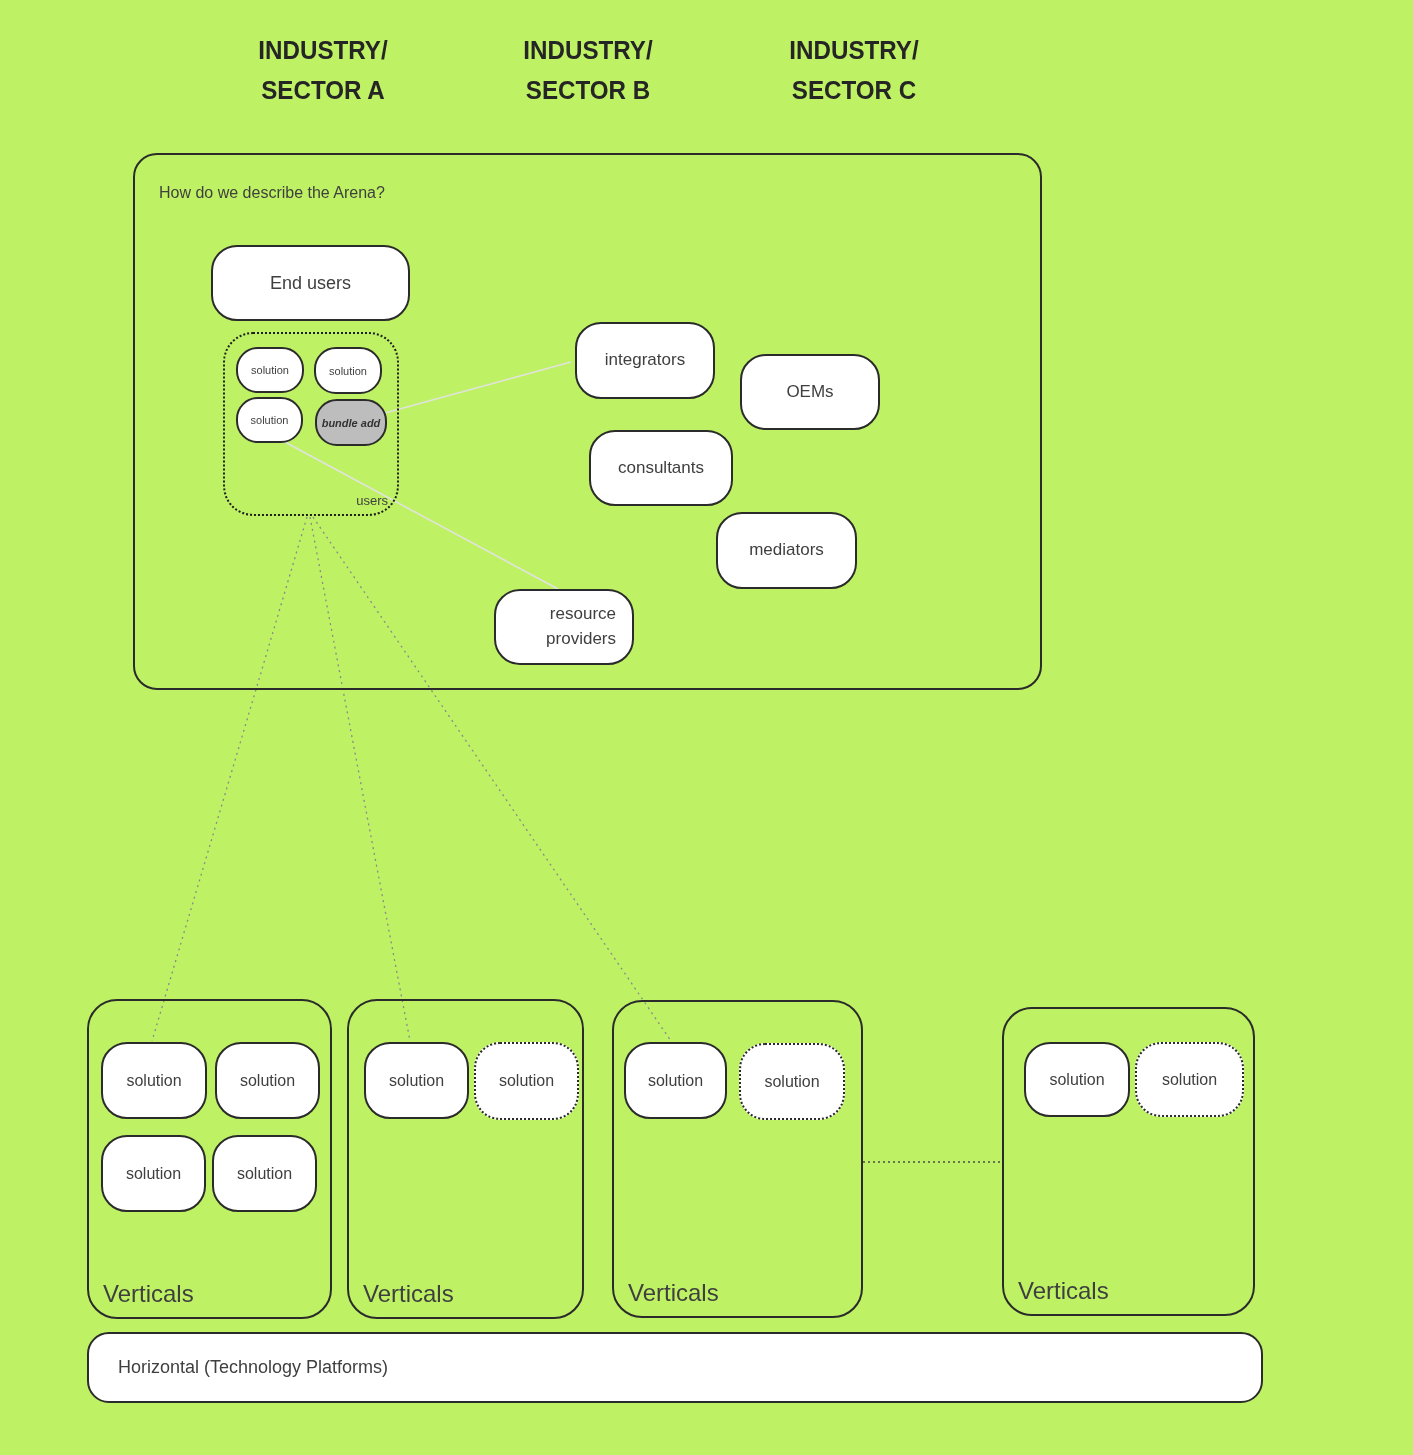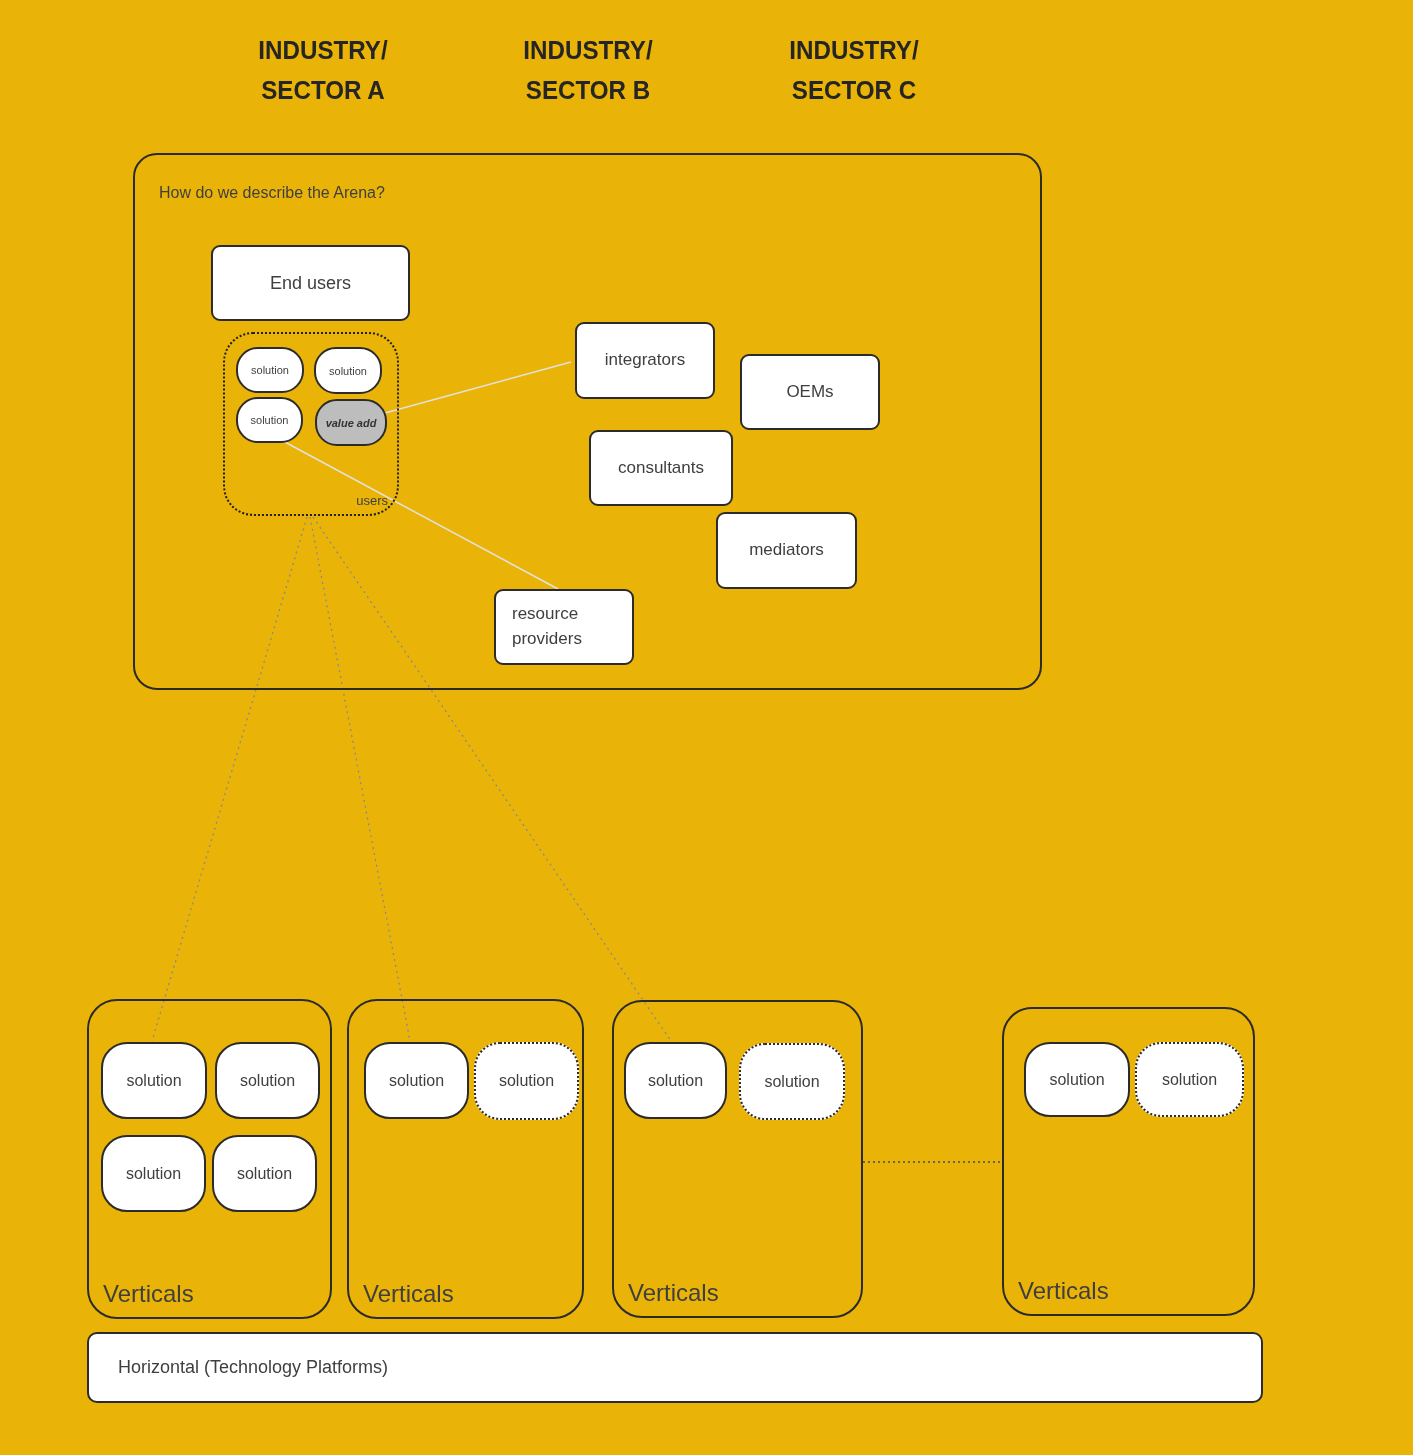--- a/index.html
+++ b/index.html
@@ -1,33 +1,33 @@
 <!DOCTYPE html>
 <html><head>
 <meta charset="utf-8">
 <style>
   html,body{margin:0;padding:0;background:#ffffff;}
   .canvas{
-    position:relative;width:1413px;height:1455px;background:#eab308;overflow:hidden;
+    position:relative;width:1413px;height:1455px;background:#bef264;overflow:hidden;
     font-family:"Liberation Sans","DejaVu Sans",sans-serif;color:#3f3f3f;
   }
   .lines-svg{position:absolute;left:0;top:0;width:1413px;height:1455px;z-index:0;}
   .abs{position:absolute;box-sizing:border-box;z-index:1;}
 
   .sector-header{
     width:240px;text-align:center;font-size:26px;font-weight:700;color:#252525;
     line-height:40px;letter-spacing:0px;transform:scaleX(0.93);transform-origin:center top;
   }
   .arena{
     border:2px solid #2b2b2b;border-radius:24px;background:transparent;
   }
   .arena-question{font-size:16px;color:#3f3f3f;text-align:right;}
   .box{
-    border:2px solid #2b2b2b;border-radius:9px;background:#ffffff;
-    display:flex;align-items:center;justify-content:center;text-align:left;
+    border:2px solid #2b2b2b;border-radius:26px;background:#ffffff;
+    display:flex;align-items:center;justify-content:center;text-align:right;
     font-size:17px;color:#3f3f3f;line-height:1.45;
   }
   .bundle{
     border:2px dotted #1f1f1f;border-radius:30px;background:transparent;
   }
   .bundle-label{position:absolute;right:9px;bottom:6px;font-size:13px;color:#3f3f3f;}
   .mini{
     border:2px solid #2b2b2b;border-radius:22px;background:#ffffff;
     display:flex;align-items:center;justify-content:center;
     font-size:11px;color:#3f3f3f;
@@ -37,21 +37,21 @@
     border:2px solid #2b2b2b;border-radius:30px;background:transparent;
   }
   .vertical-label{position:absolute;left:14px;bottom:9px;font-size:24px;color:#3f3f3f;}
   .sol{
     border:2px solid #2b2b2b;border-radius:26px;background:#ffffff;
     display:flex;align-items:center;justify-content:center;
     font-size:16px;color:#3f3f3f;
   }
   .sol.dotted{border:2px dotted #2b2b2b;}
   .hbar{
-    border:2px solid #2b2b2b;border-radius:10px;background:#ffffff;
+    border:2px solid #2b2b2b;border-radius:22px;background:#ffffff;
     display:flex;align-items:center;font-size:18px;color:#3f3f3f;padding-left:29px;
   }
   .endusers{font-size:18px;}
 </style>
 </head>
 <body>
 
 <div class="canvas">
 
   <svg class="lines-svg" viewBox="0 0 1413 1455">
@@ -78,21 +78,21 @@
 
   <div class="abs arena" style="left:133px;top:153px;width:909px;height:537px;">
     <div class="abs arena-question" style="left:24px;top:29px;">How do we describe the Arena?</div>
 
     <div class="abs box endusers" style="left:76px;top:90px;width:199px;height:76px;">End users</div>
 
     <div class="abs bundle" style="left:88px;top:177px;width:176px;height:184px;">
       <div class="abs mini" style="left:11px;top:13px;width:68px;height:46px;">solution</div>
       <div class="abs mini" style="left:89px;top:13px;width:68px;height:47px;">solution</div>
       <div class="abs mini" style="left:11px;top:63px;width:67px;height:46px;">solution</div>
-      <div class="abs mini gray" style="left:90px;top:65px;width:72px;height:47px;">value add</div>
+      <div class="abs mini gray" style="left:90px;top:65px;width:72px;height:47px;">bundle add</div>
       <div class="bundle-label">users</div>
     </div>
 
     <div class="abs box" style="left:440px;top:167px;width:140px;height:77px;">integrators</div>
     <div class="abs box" style="left:454px;top:275px;width:144px;height:76px;">consultants</div>
     <div class="abs box" style="left:605px;top:199px;width:140px;height:76px;">OEMs</div>
     <div class="abs box" style="left:581px;top:357px;width:141px;height:77px;">mediators</div>
     <div class="abs box" style="left:359px;top:434px;width:140px;height:76px;padding:0 16px;">resource providers</div>
   </div>
 

